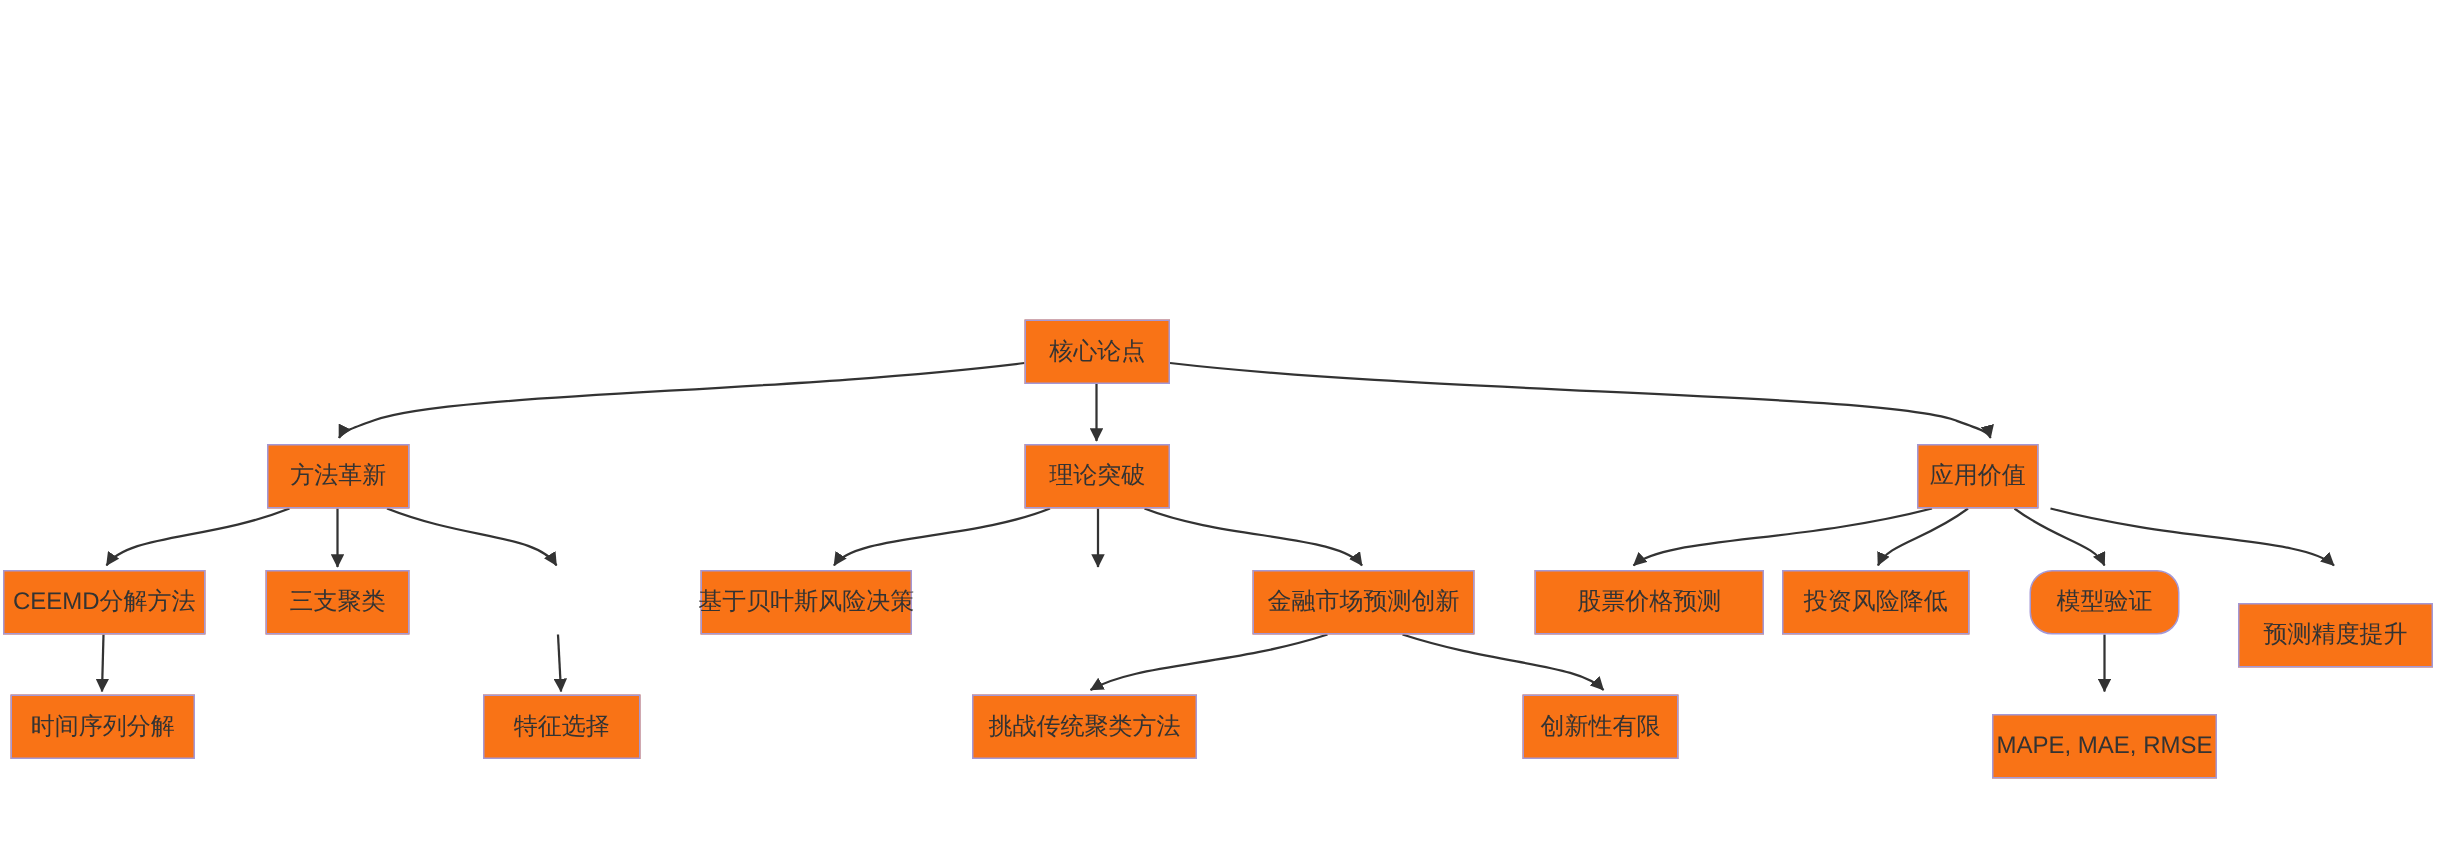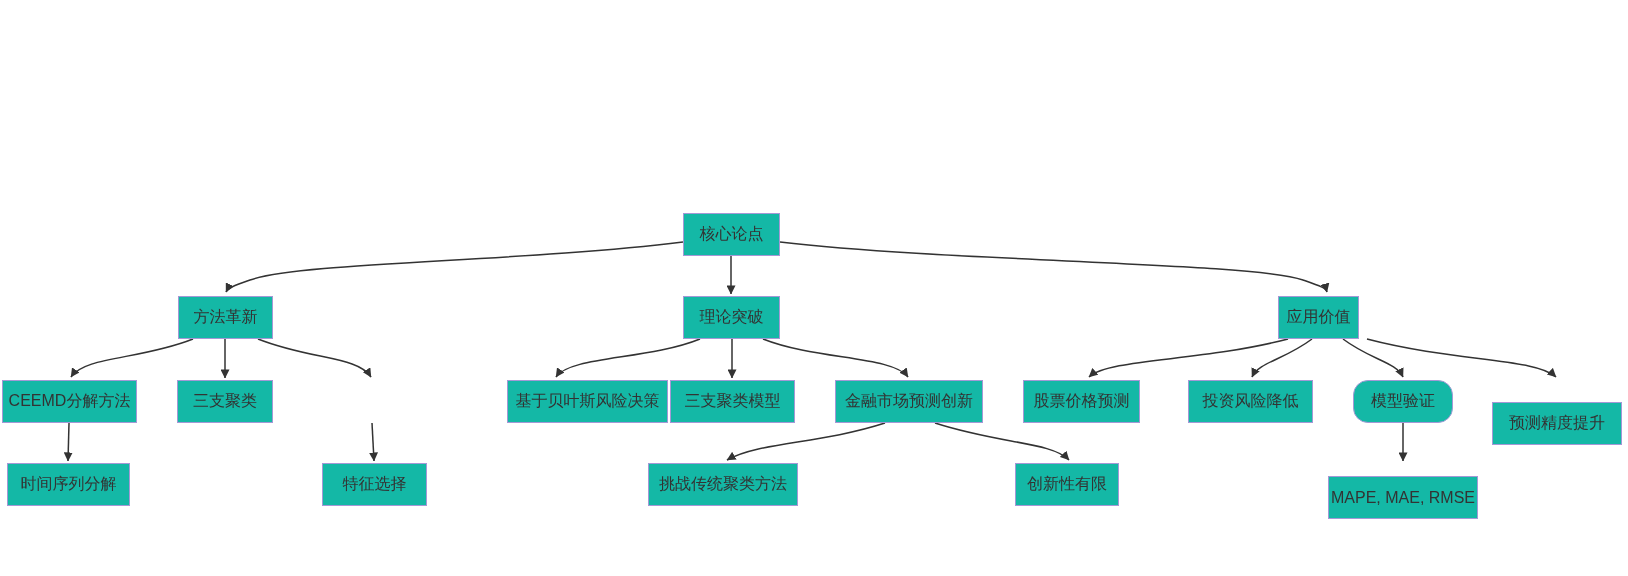--- a/index.html
+++ b/index.html
@@ -23,21 +23,21 @@
   }
   svg.edge-layer path.edge {
     fill: none;
     stroke: #333333;
     stroke-width: 1.5;
   }
   .node {
     position: absolute;
     box-sizing: border-box;
     height: 43px;
-    background: #14b8a6;
+    background: #f97316;
     border: 1px solid #a498d6;
     color: #333333;
     font-size: 16px;
     display: flex;
     align-items: center;
     justify-content: center;
     text-align: center;
     white-space: nowrap;
   }
 </style>
@@ -85,30 +85,27 @@
   <div class="node" style="left:1278px; top:296px; width:81px;">
     <span>应用价值</span>
   </div>
 
   <div class="node" style="left:2px; top:380px; width:135px;">
     <span>CEEMD分解方法</span>
   </div>
   <div class="node" style="left:177px; top:380px; width:96px;">
     <span>三支聚类</span>
   </div>
-  <div class="node" style="left:467px; top:380px; width:161px;margin-left:40px;">
+  <div class="node" style="left:467px; top:380px; width:141px;">
     <span>基于贝叶斯风险决策</span>
-  </div>
-  <div class="node" style="left:670px; top:380px; width:125px;">
-    <span>三支聚类模型</span>
   </div>
   <div class="node" style="left:835px; top:380px; width:148px;">
     <span>金融市场预测创新</span>
   </div>
-  <div class="node" style="left:1023px; top:380px; width:117px;">
+  <div class="node" style="left:1023px; top:380px; width:153px;">
     <span>股票价格预测</span>
   </div>
   <div class="node" style="left:1188px; top:380px; width:125px;">
     <span>投资风险降低</span>
   </div>
   <div class="node" style="left:1353px; top:380px; width:100px;border-radius:15px;">
     <span>模型验证</span>
   </div>
   <div class="node" style="left:1492px; top:402px; width:130px;">
     <span>预测精度提升</span>

